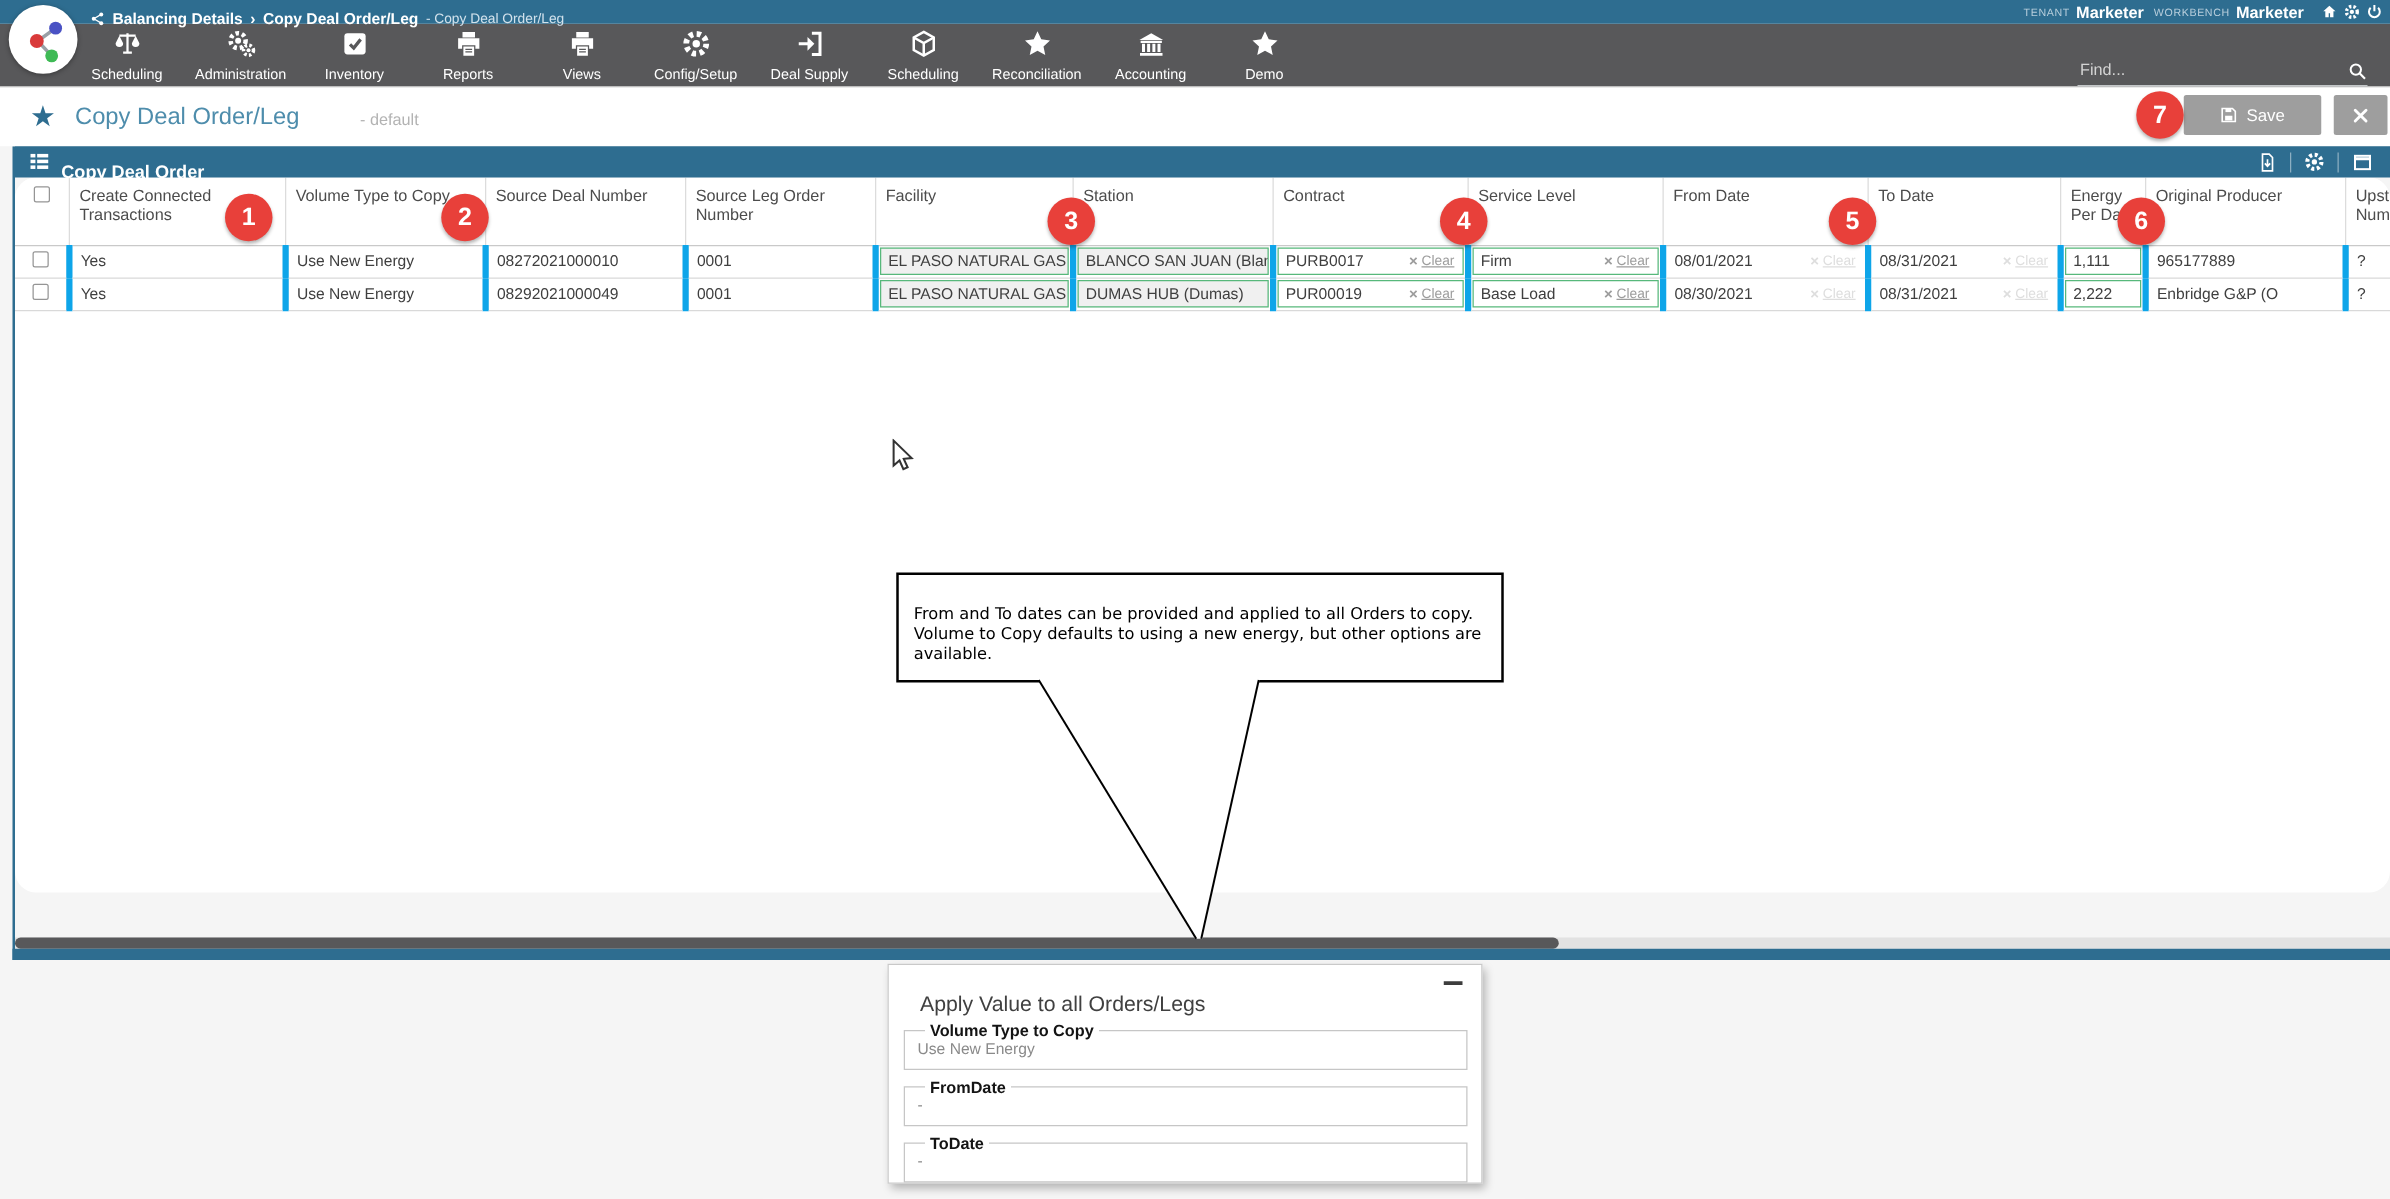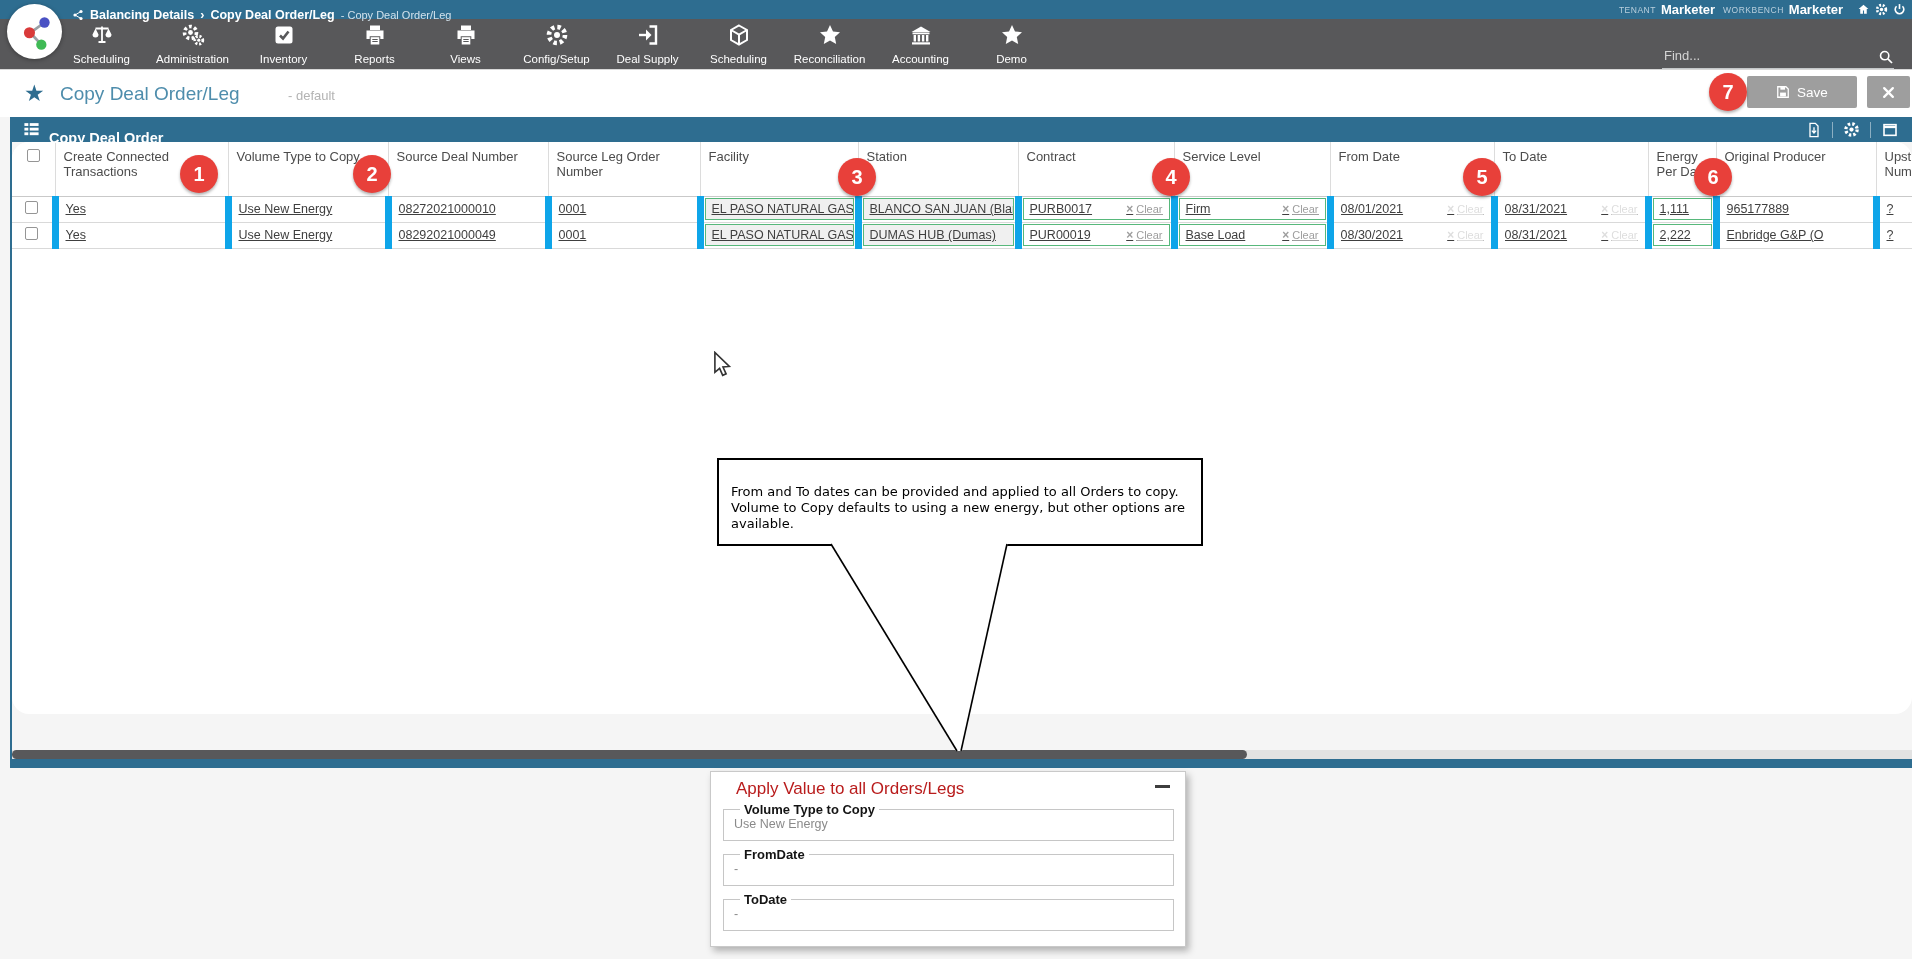--- a/index.html
+++ b/index.html
@@ -42,21 +42,21 @@
   .sectionbar .sec-title { font-size:14.5px; font-weight:bold; margin-left:9px;margin-top:17px; }
   .sec-grid { margin-left:11px; display:flex; }
   .sec-icons { margin-left:auto; display:flex; align-items:center; height:25px; margin-right:4px; }
   .sec-icons .sep { width:1px; height:16px; background:rgba(255,255,255,.45); }
   .sec-icon-btn { width:37px; height:25px; display:flex; align-items:center; justify-content:center; cursor:pointer; }
 
   
   .table-wrap { position:absolute; left:12px; top:142px; right:0; height:572px; background:#fff; overflow:hidden; z-index:3;border-radius:17px; }
   table.grid { border-collapse:collapse; table-layout:fixed; width:1924px; }
   .grid th { height:54px; vertical-align:top; text-align:left; padding:7px 8px 0 8px; font-weight:normal; font-size:13px; color:#4c4c4c; border-right:1px solid #dcdcdc; border-bottom:1px solid #c9c9c9; background:#fff; line-height:15px; overflow:hidden; }
-  .grid td { height:26px; font-size:12.5px; color:#3f3f3f; border-right:7px solid #0ea5e9; border-bottom:1px solid #d9d9d9; padding:0 7px; overflow:hidden; white-space:nowrap;text-decoration:underline; }
+  .grid td { height:26px; font-size:12.5px; color:#3f3f3f; border-right:5px solid #0ea5e9; border-bottom:1px solid #d9d9d9; padding:0 7px; overflow:hidden; white-space:nowrap; }
   .grid td.boxed { padding:1px 1px; }
   .gcell { height:22px; border:1px solid #57b87b; display:flex; align-items:center; padding:0 6px; background:#fff; overflow:hidden; white-space:nowrap; }
   .gcell.graybg { background:#f0f0f0; }
   .gcell.between { justify-content:space-between; }
   .gcell.rightal { }
   .datecell { height:24px; display:flex; align-items:center; justify-content:space-between; overflow:hidden; }
   .clear-link { font-size:11px; color:#9d9d9d; white-space:nowrap; display:flex; align-items:center; gap:3px; cursor:pointer; }
   .clear-link .cl-x { font-weight:bold; font-size:12px; }
   .clear-link .cl-t { text-decoration:underline; }
   .clear-link.faded { color:#dedede; }
@@ -72,21 +72,21 @@
   .callout-text { position:absolute; left:731px; top:484px; width:462px; font-size:13px; color:#000; line-height:16px; z-index:31; font-family:"DejaVu Sans",sans-serif; }
 
   
   .hscroll-track { position:absolute; left:12px; right:0; top:750px; height:9px; background:#e2e2e2; z-index:8; }
   .hscroll-thumb { position:absolute; left:0; top:0; width:1235px; height:9px; background:#58585a; border-radius:5px; cursor:pointer; }
   .bottom-teal { position:absolute; left:10px; right:0; top:759px; height:9px; background:#2e6d90; z-index:8; }
   .bottom-area { position:absolute; left:0; right:0; top:768px; bottom:0; background:#f5f5f5; }
 
   
   .apply-panel { position:absolute; left:710px; top:771px; width:476px; height:176px; background:#fff; border:1px solid #c9c9c9; box-shadow:3px 4px 7px rgba(0,0,0,.28); z-index:40; }
-  .ap-title { color:#b91c1c; font-size:17px; margin:7px 0 2px 25px; }
+  .ap-title { color:#404040; font-size:17px; margin:22px 0 2px 25px; }
   .ap-minus { position:absolute; right:15px; top:13px; width:15px; height:3px; background:#3d3d3d; cursor:pointer; }
   .apply-panel fieldset { margin:3px 11px 6px 12px; border:1px solid #c6c6c6; padding:0 8px 8px 8px; }
   .apply-panel legend { font-size:13px; font-weight:bold; color:#141414; padding:0 4px; margin-left:8px; }
   .ap-value { font-size:12.5px; color:#8a8a8a; min-height:15px; padding-left:2px; cursor:text; }
 
   
   .cursor { position:absolute; left:713px; top:351px; z-index:100; }
 </style>
 </head>
 <body>

